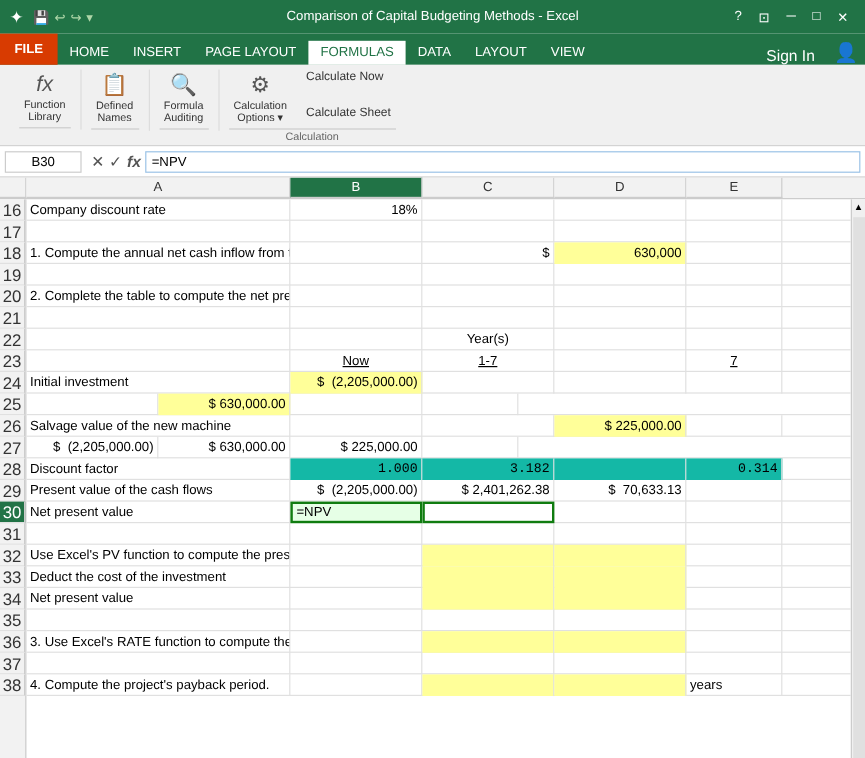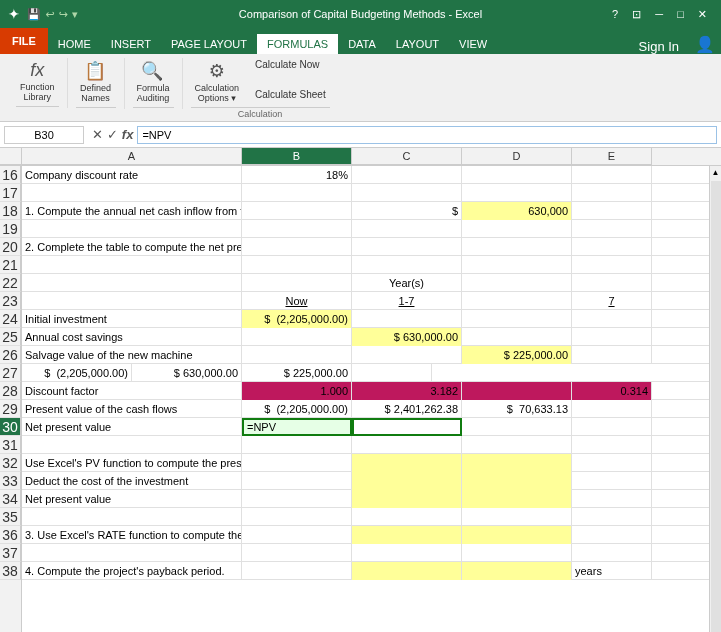--- a/index.html
+++ b/index.html
@@ -98,21 +98,21 @@
 
     
     .formula-bar {
       display: flex;
       align-items: center;
       height: 26px;
       border-bottom: 1px solid #ccc;
       background: white;
     }
     .cell-ref {
-      width: 80px;
+      width: 64px;
       border: 1px solid #ccc;
       margin: 2px 4px;
       padding: 2px 4px;
       font-size: 11px;
       text-align: center;
     }
     .formula-icons { display: flex; align-items: center; gap: 4px; padding: 0 4px; font-size: 13px; color: #555; }
     .formula-input {
       flex: 1;
       border: 1px solid #9bc2e6;
@@ -179,21 +179,21 @@
       white-space: nowrap;
       height: 18px;
       display: flex;
       align-items: center;
     }
     .cell.right { justify-content: flex-end; }
     .cell.center { justify-content: center; }
     .cell.yellow-bg { background: #ffff99; }
     .cell.active-cell { border: 2px solid #107c10; background: #e6ffe6; }
     .cell.green-outline { border: 2px solid #107c10; }
-    .cell.gray-bg { background: #be185d; }
+    .cell.gray-bg { background: #14b8a6; font-family: Liberation Mono, monospace; }
     .col-a { width: 220px; }
     .col-b { width: 110px; }
     .col-c { width: 110px; }
     .col-d { width: 110px; }
     .col-e { width: 80px; }
 
     .scroll-bar-right {
       width: 12px;
       background: #f0f0f0;
       border-left: 1px solid #ccc;
@@ -400,21 +400,20 @@
 
       <div class="grid-row">
         <div class="cell col-a">Initial investment</div>
         <div class="cell col-b yellow-bg right">$ &nbsp;(2,205,000.00)</div>
         <div class="cell col-c"></div>
         <div class="cell col-d"></div>
         <div class="cell col-e"></div>
       </div>
 
       <div class="grid-row">
-        <div class="cell col-a">Annual cost savings</div>
         <div class="cell col-b"></div>
         <div class="cell col-c yellow-bg right">$ 630,000.00</div>
         <div class="cell col-d"></div>
         <div class="cell col-e"></div>
       </div>
 
       <div class="grid-row">
         <div class="cell col-a">Salvage value of the new machine</div>
         <div class="cell col-b"></div>
         <div class="cell col-c"></div>

